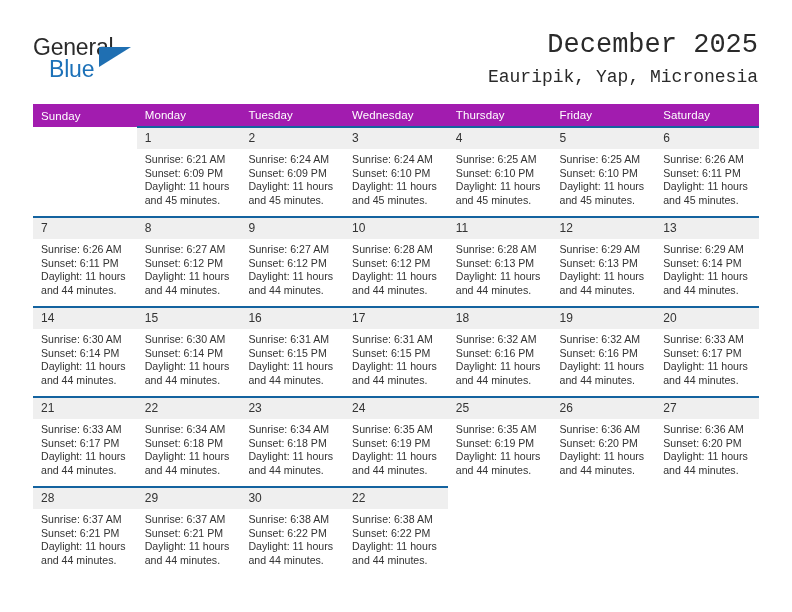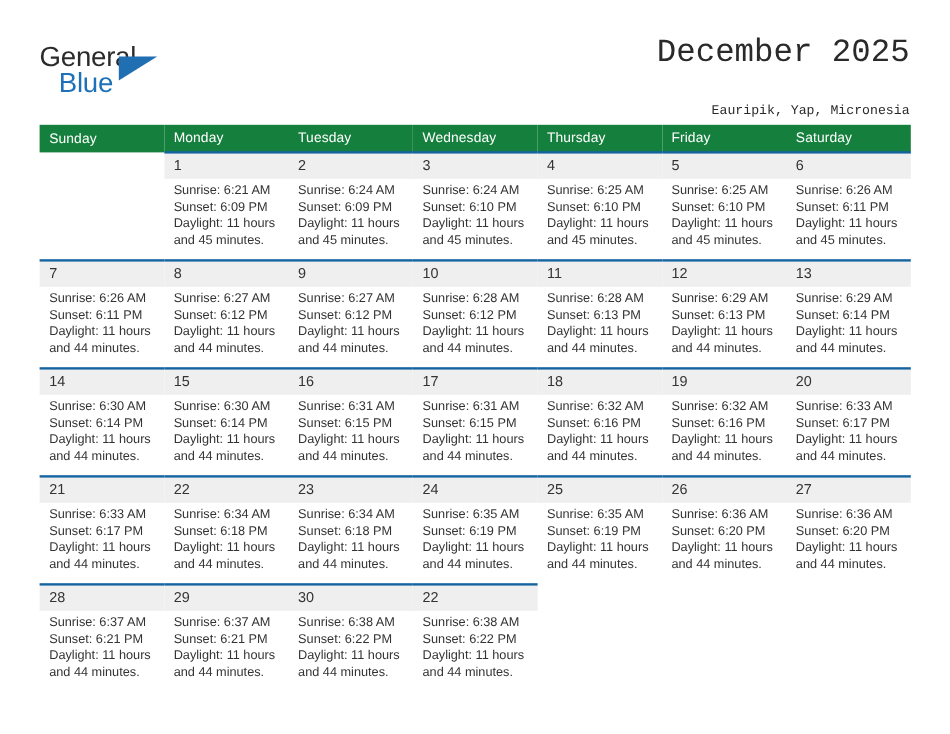--- a/index.html
+++ b/index.html
@@ -69,43 +69,43 @@
     text-align: right;
     font-family: Liberation Mono, monospace;
   }
   .cal-title {
     font-size: 27px;
     color: #2a2a2a;
     line-height: 34px;
     white-space: nowrap;
   }
   .cal-subtitle {
-    font-size: 11px;
+    font-size: 18px;
     color: #2a2a2a;
     line-height: 22px;
-    margin-top: 20px;
+    margin-top: 4px;
     white-space: nowrap;
   }
 
   
   .calendar {
     position: absolute;
     left: 33px;
     top: 104px;
     width: 726px;
   }
   table.cal-table {
     border-collapse: collapse;
     table-layout: fixed;
     width: 726px;
   }
   table.cal-table col { width: 103.71px; }
 
   thead th {
-    background: #15803d;
+    background: #a21caf;
     color: #ffffff;
     font-size: 11.5px;
     font-weight: normal;
     text-align: left;
     padding: 5px 0 5px 8px;
     height: 11px;
     vertical-align: middle;
     letter-spacing: 0.1px;
   }
 

